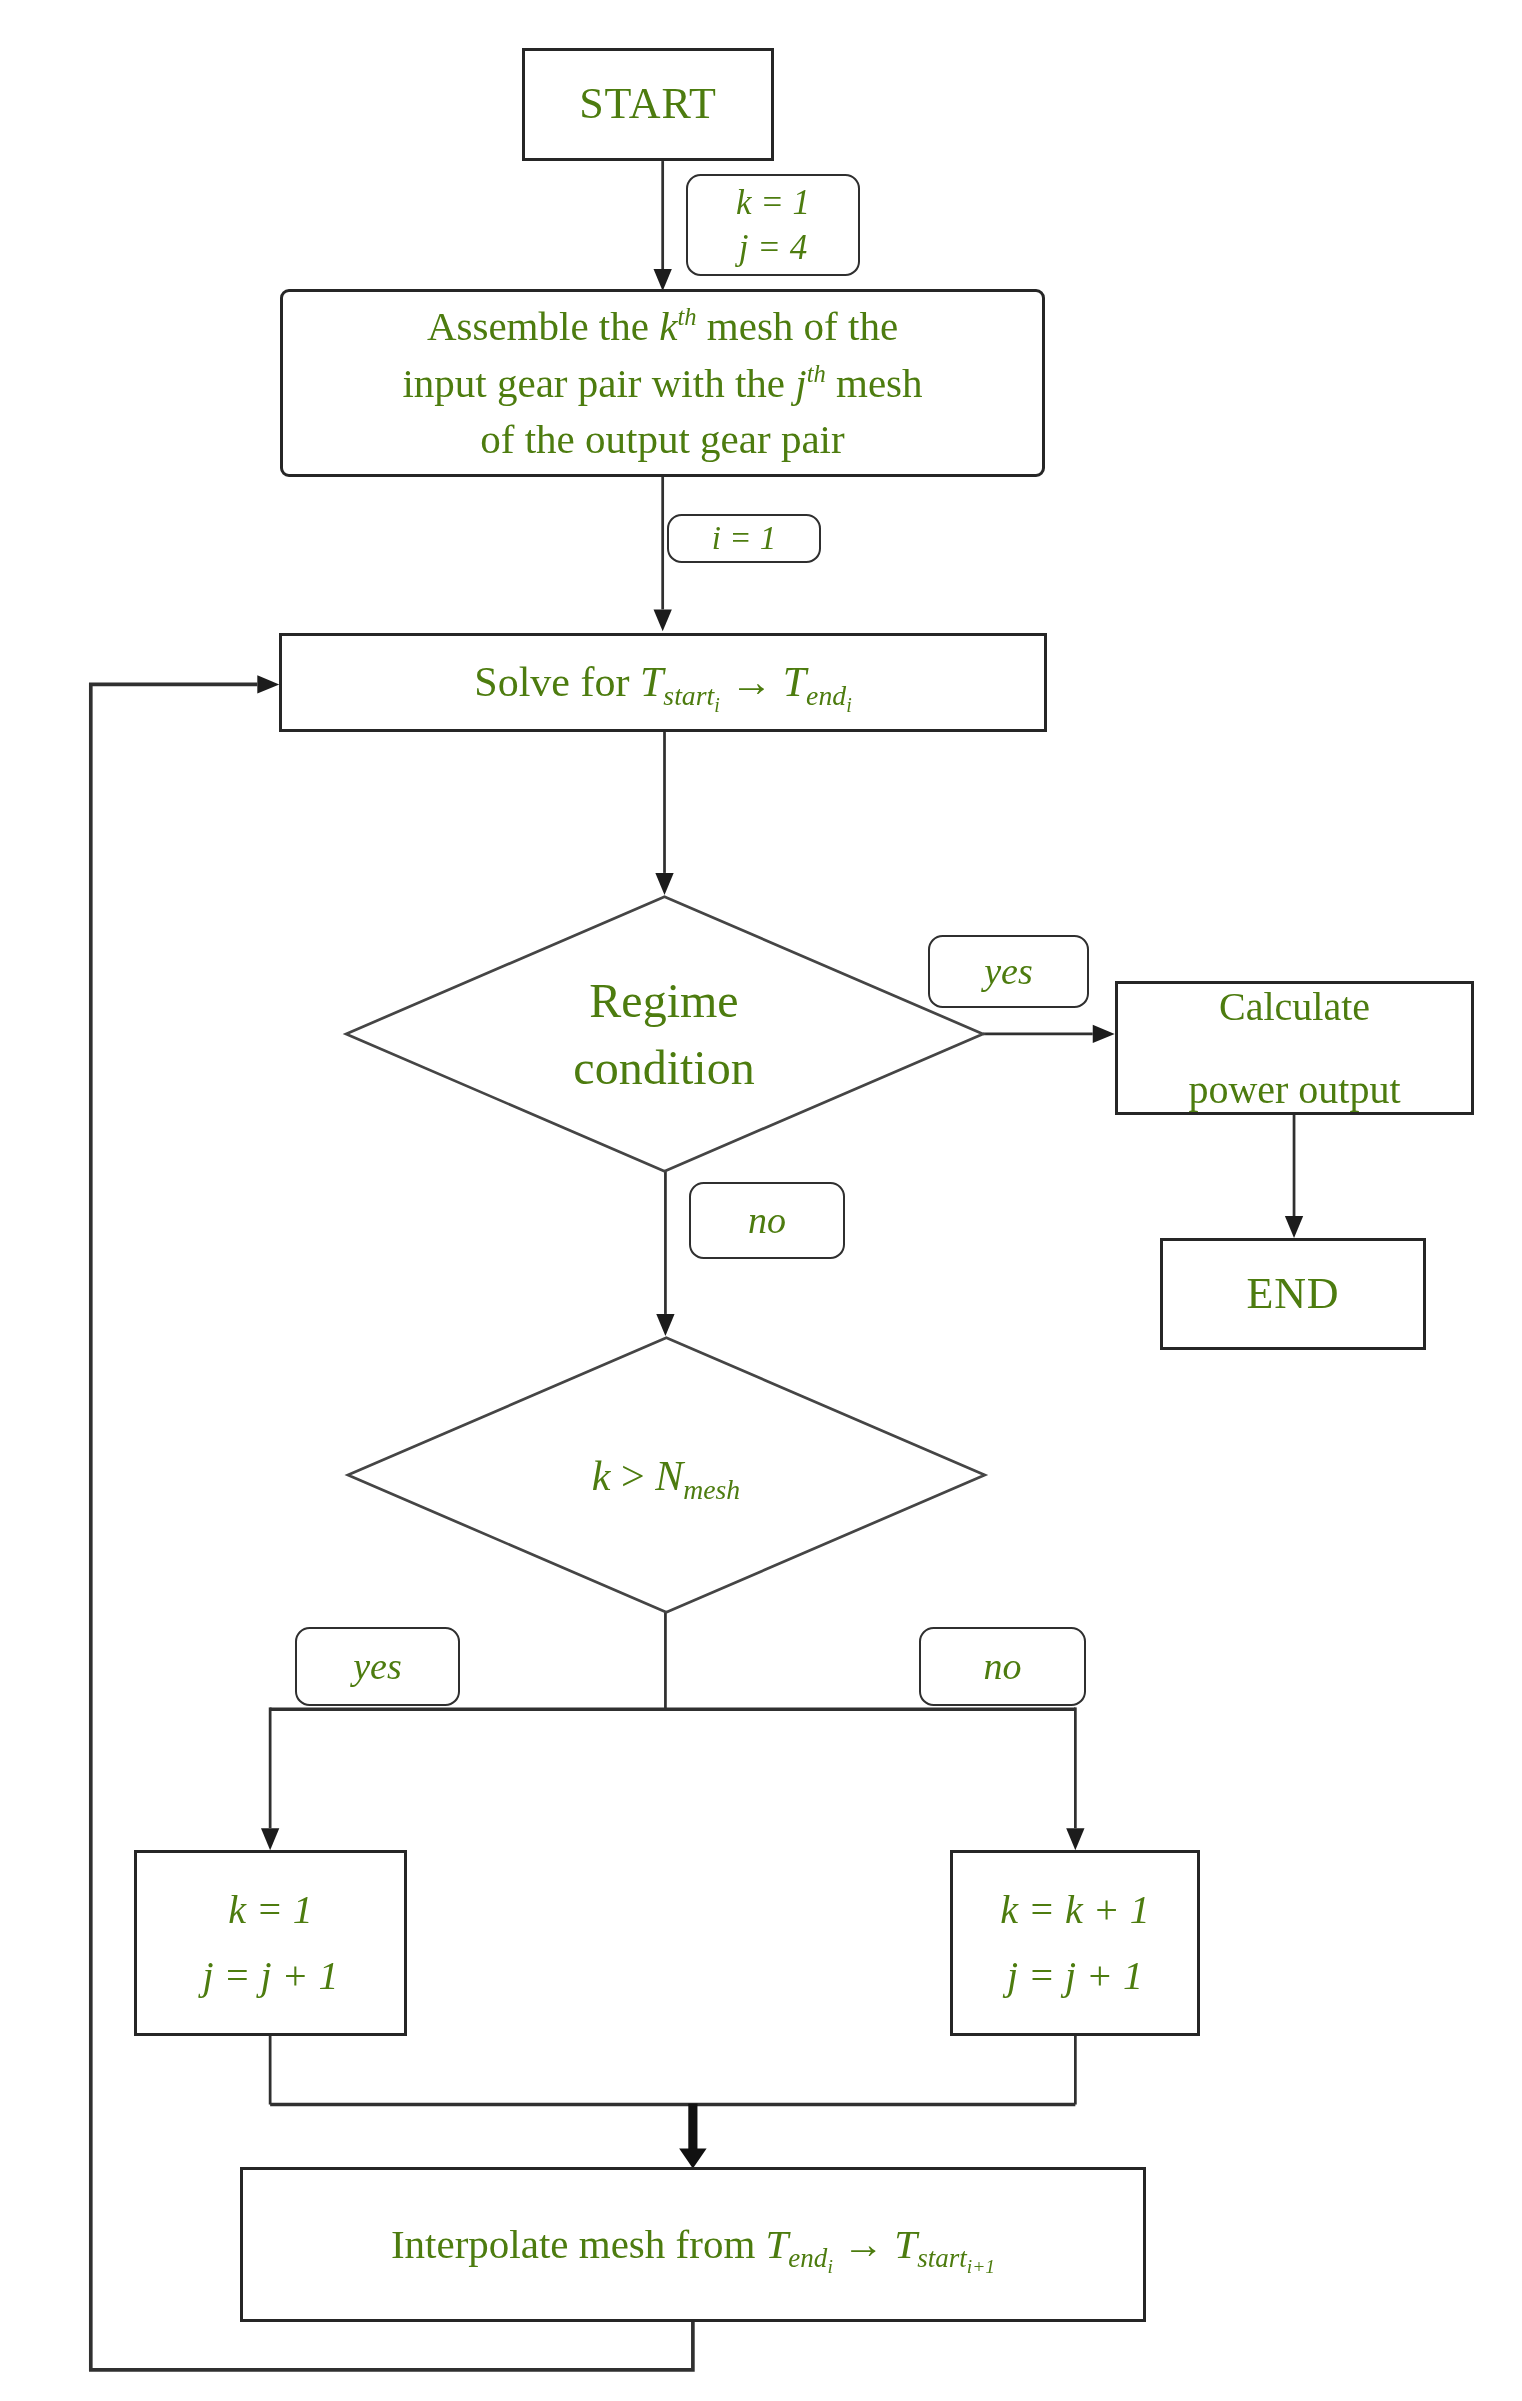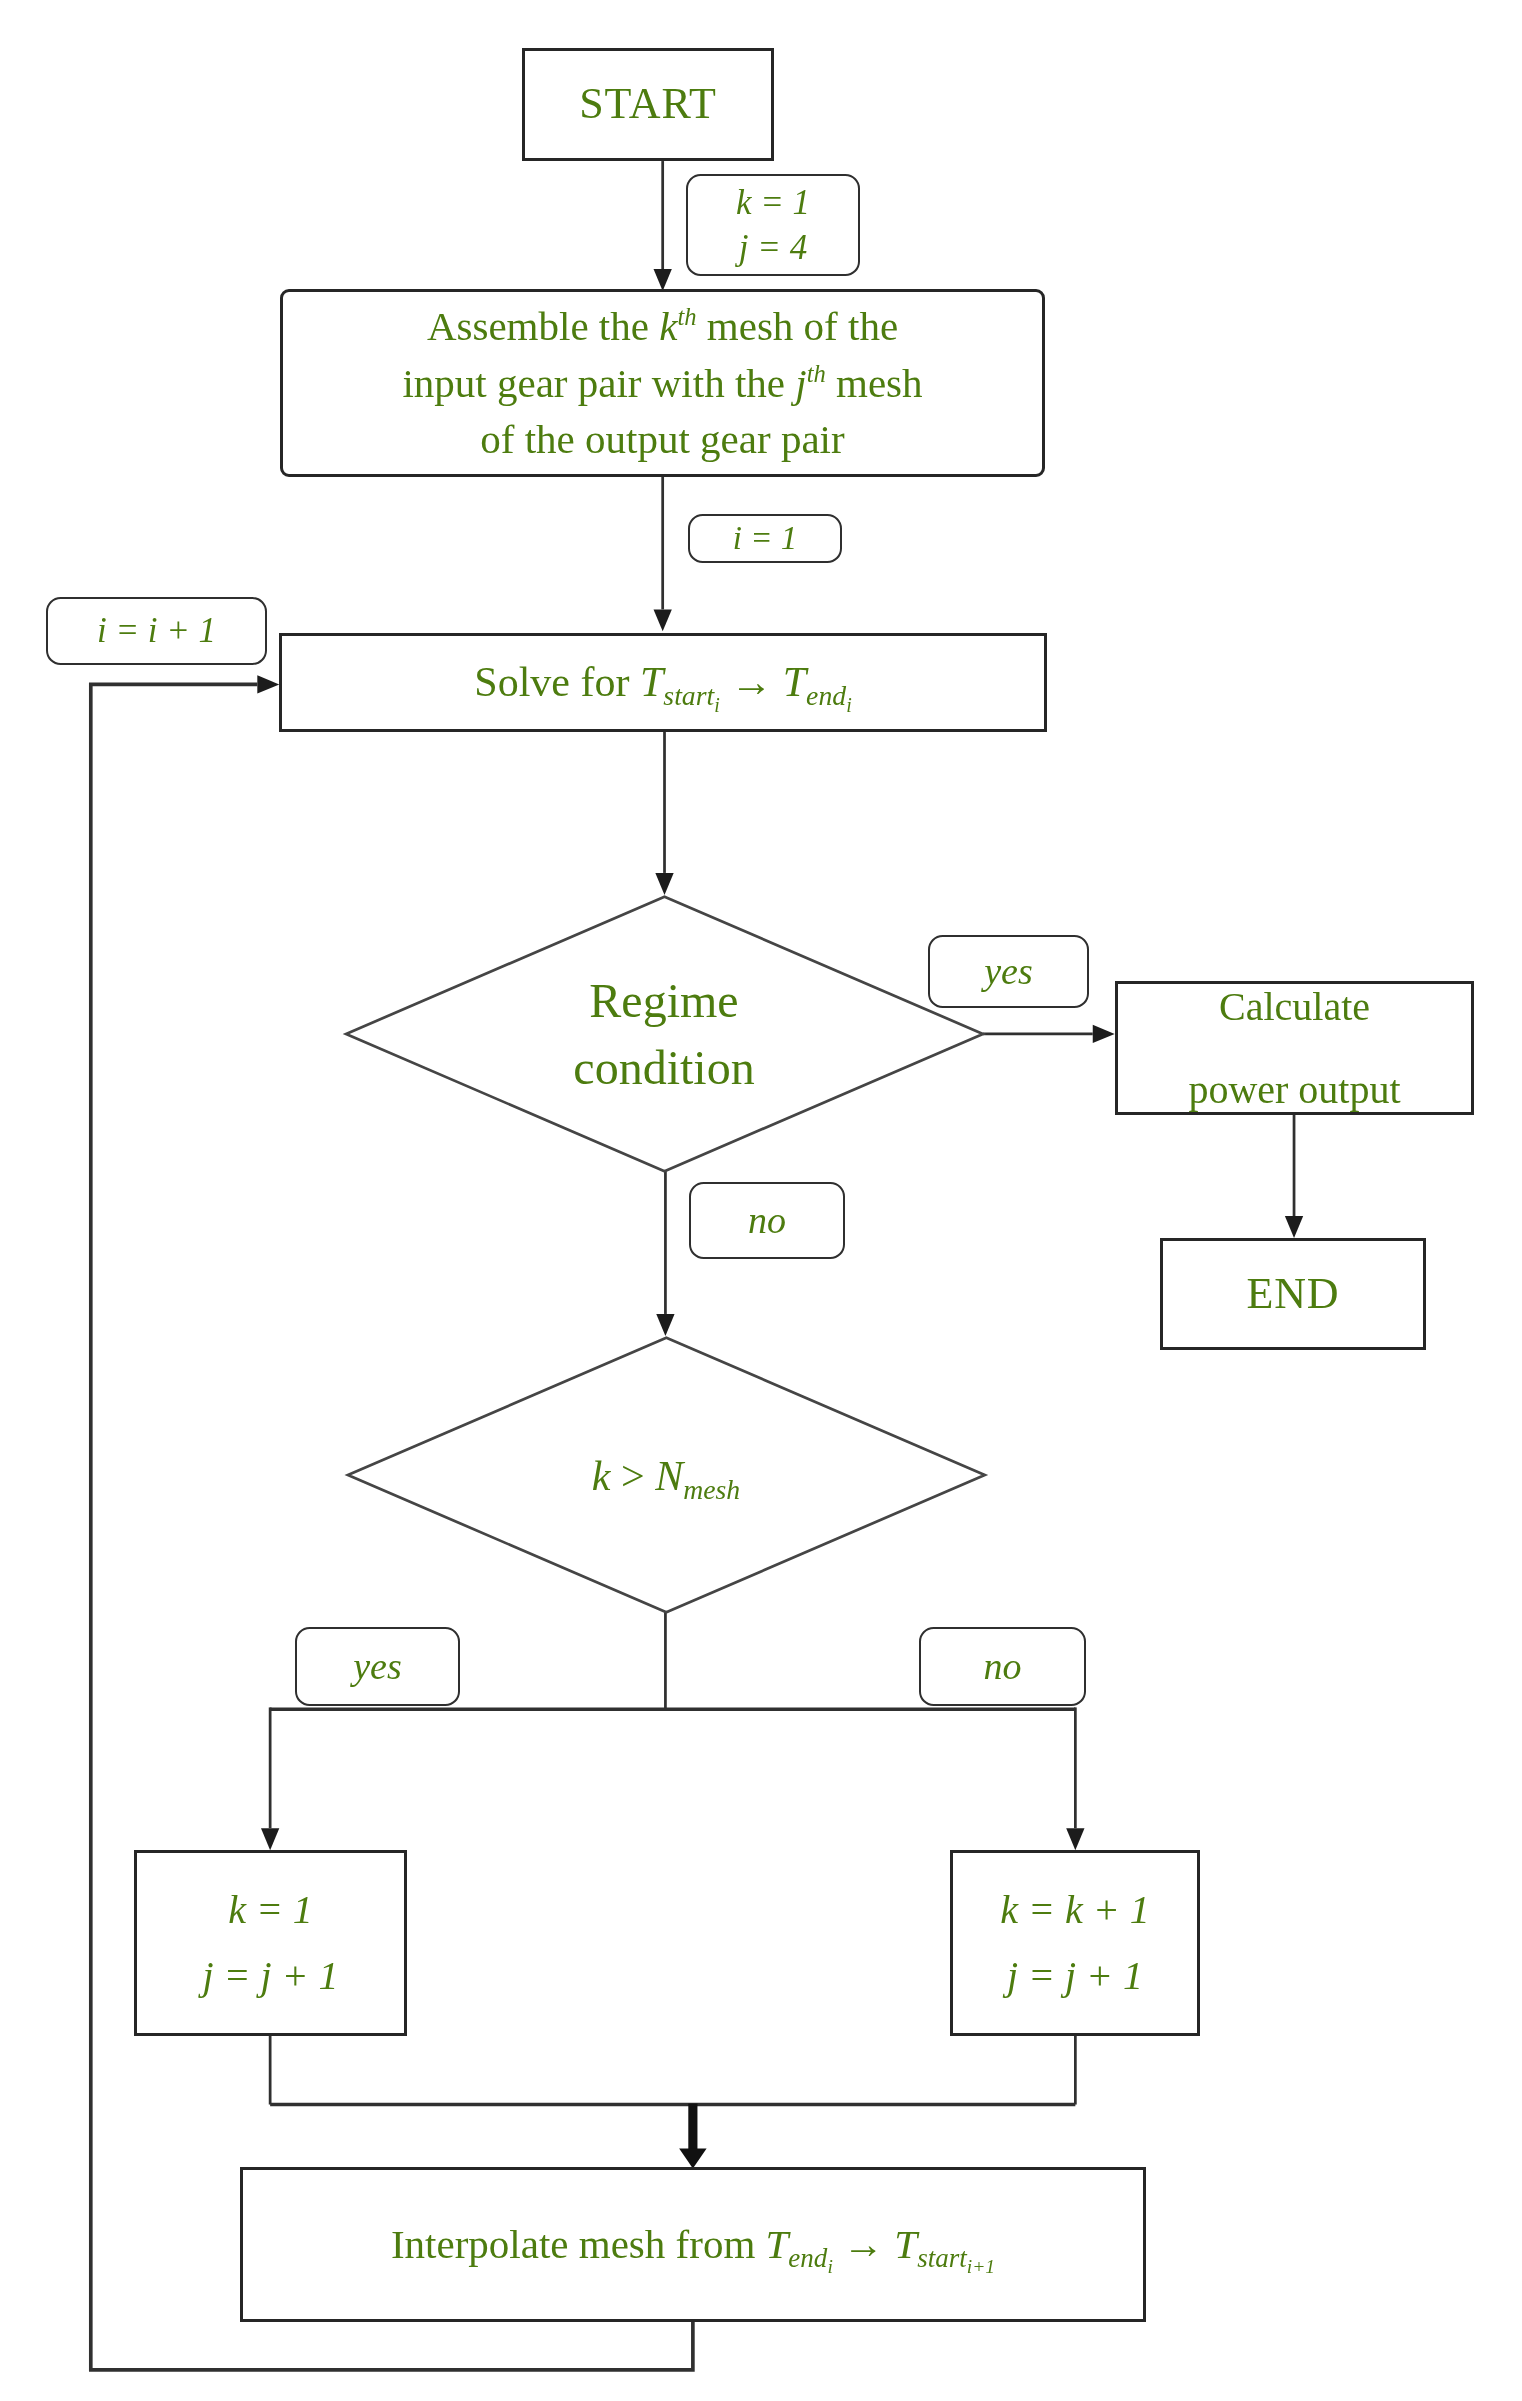--- a/index.html
+++ b/index.html
@@ -60,21 +60,21 @@
   .f-start{left:522px;top:48px;width:252px;height:113px;font-size:44px;letter-spacing:0.9px;}
   .f-assemble{left:280px;top:289px;width:765px;height:188px;font-size:41px;border-radius:9px;}
   .f-solve{left:279px;top:633px;width:768px;height:99px;font-size:42px;}
   .f-calc{left:1115px;top:981px;width:359px;height:134px;font-size:40px;gap:27px;}
   .f-end{left:1160px;top:1238px;width:266px;height:112px;font-size:44px;letter-spacing:0.9px;}
   .f-resetk{left:134px;top:1850px;width:273px;height:186px;font-size:40px;font-style:italic;line-height:1.65;}
   .f-inck{left:950px;top:1850px;width:250px;height:186px;font-size:40px;font-style:italic;line-height:1.65;}
   .f-interp{left:240px;top:2167px;width:906px;height:155px;font-size:41px;}
 
   .f-kj1{left:686px;top:174px;width:174px;height:102px;font-size:35px;}
-  .f-i1{left:688px;top:514px;width:154px;height:49px;font-size:33px;}
+  .f-i1{left:667px;top:514px;width:154px;height:49px;font-size:33px;}
   .f-ii1{left:46px;top:597px;width:221px;height:68px;font-size:35px;}
   .f-yes1{left:928px;top:935px;width:161px;height:73px;font-size:38px;}
   .f-no1{left:689px;top:1182px;width:156px;height:77px;font-size:38px;}
   .f-yes2{left:295px;top:1627px;width:165px;height:79px;font-size:38px;}
   .f-no2{left:919px;top:1627px;width:167px;height:79px;font-size:38px;}
 
   .f-regimetext{left:481px;top:968px;width:366px;height:132px;font-size:48px;}
   .f-kmeshtext{left:483px;top:1435px;width:366px;height:82px;font-size:42px;}
 </style>
 </head>
@@ -137,23 +137,20 @@
   <div class="node f-assemble">
     <div class="nowrap"><span>Assemble the </span><span class="mi">k</span><span class="supth">th</span><span> mesh of the</span></div>
     <div class="nowrap"><span>input gear pair with the </span><span class="mi">j</span><span class="supth">th</span><span> mesh</span></div>
     <div class="nowrap"><span>of the output gear pair</span></div>
   </div>
 
   <div class="plabel f-i1">
     <div>i = 1</div>
   </div>
 
-  <div class="plabel f-ii1">
-    <div>i = i + 1</div>
-  </div>
 
   <div class="node f-solve">
     <div class="nowrap"><span>Solve for </span><span class="mi">T</span><sub class="sub1"><span>start</span><sub class="sub2">i</sub></sub><span> → </span><span class="mi">T</span><sub class="sub1"><span>end</span><sub class="sub2">i</sub></sub></div>
   </div>
 
   <div class="dtext f-regimetext">
     <div>Regime</div>
     <div>condition</div>
   </div>
 

